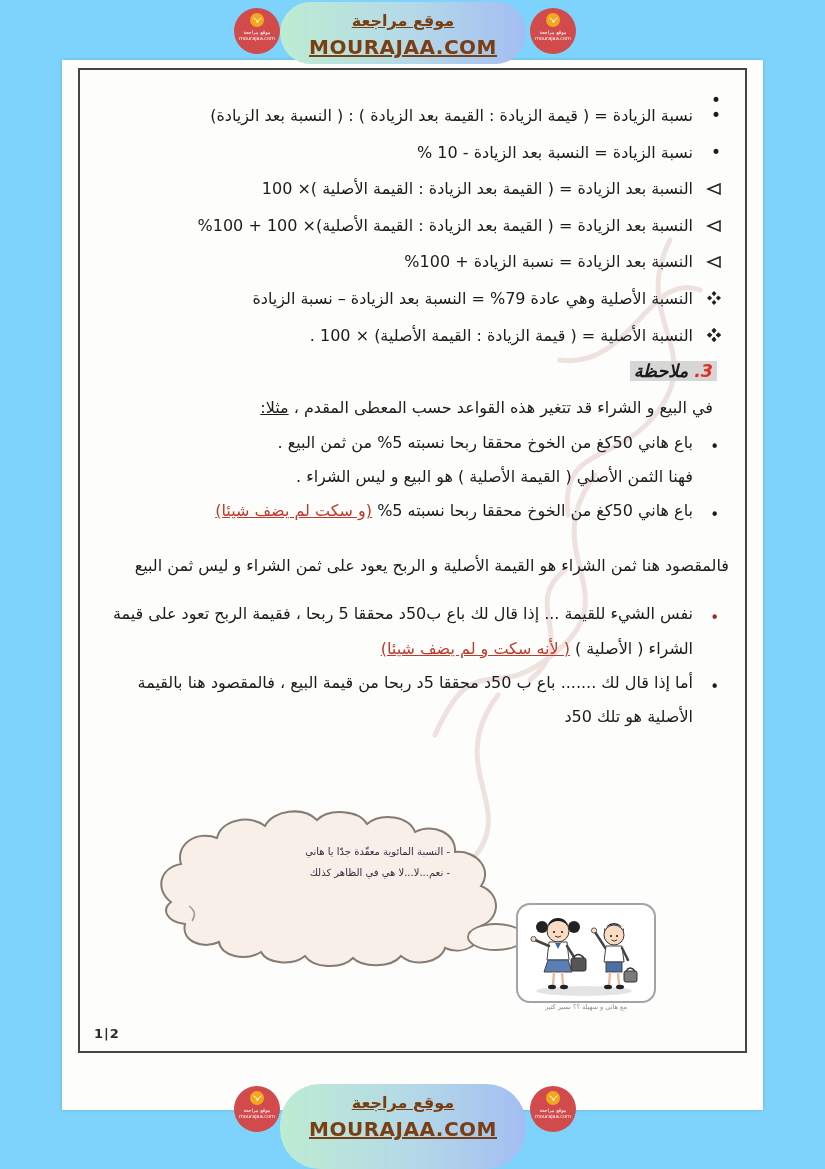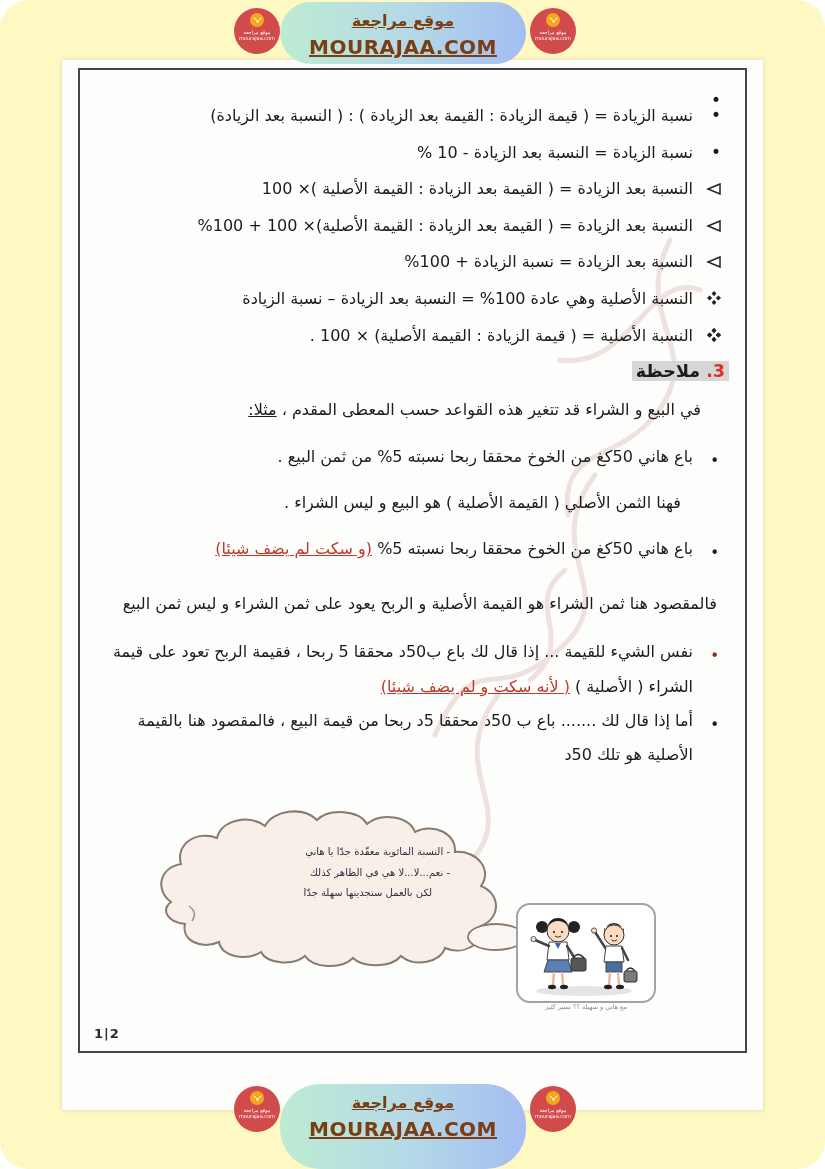--- a/index.html
+++ b/index.html
@@ -1,20 +1,19 @@
 <!DOCTYPE html>
 <html lang="ar"><head>
 <meta charset="utf-8">
 <style>
   html,body{margin:0;padding:0;}
   .screen{
     position:relative;width:825px;height:1169px;overflow:hidden;
-    background:#fef9c3;
+    background:#7dd3fc;
     font-family:"DejaVu Sans",sans-serif;
-    border-radius:28px;
   }
   
   .page-sheet{position:absolute;left:62px;top:60px;width:701px;height:1050px;background:#fdfdfc;box-shadow:0 0 4px rgba(0,0,0,.15);}
   
   .brand-pill{
     position:absolute;width:246px;border-radius:40px;text-align:center;
     background:linear-gradient(90deg,#bdecd2 0%,#b4d8e8 55%,#a3bdf2 100%);
     padding-top:8px;box-sizing:border-box;
   }
   .brand-pill .ar{font-size:16px;font-weight:bold;color:#7a3e12;text-decoration:underline;line-height:1.4;}
@@ -27,24 +26,24 @@
   .doc-border{
     position:absolute;left:78px;top:68px;width:669px;height:985px;
     border:2px solid #474443;box-sizing:border-box;
     padding:20px 16px 0 22px;direction:rtl;text-align:right;color:#1b1b1b;
   }
   
   .frow{position:relative;padding-right:36px;margin-bottom:15px;font-size:16px;line-height:1.35;}
   .fmark{position:absolute;right:8px;top:1px;}
   .fmark.bullet{font-size:17px;top:-1px;}
   
-  .note-head{font-size:17.5px;font-weight:bold;margin:4px 0 10px;}
+  .note-head{font-size:17.5px;font-weight:bold;margin:4px 12px 10px;font-style:italic;}
   .hl{background:#d6d6d6;padding:0 4px;}
   .red-num{color:#e02f1f;}
-  .para{font-size:16px;line-height:2.15;margin:12px;}
+  .para{font-size:16px;line-height:2.15;margin:0;}
   .ind{padding-right:16px;}
   .ind2{padding-right:36px;}
   .nrow{position:relative;padding-right:36px;font-size:16px;line-height:2.15;}
   .nmark{position:absolute;right:10px;top:5px;font-size:15px;}
   .nmark.red{color:#9c2b21;}
   .red-ul{color:#c0392b;text-decoration:underline;text-align:center;}
   .u{text-decoration:underline;}
   .gap{margin-top:14px;}
   .gap-lg{margin-top:20px;}
   
@@ -147,21 +146,21 @@
 
     <div class="frow">
       <span class="fmark">
         <svg width="14" height="14" viewBox="0 0 14 14" fill="#222">
           <path d="M7 0 L9.4 2.6 L7 5.2 L4.6 2.6 Z"></path>
             <path d="M0 7 L2.6 4.6 L5.2 7 L2.6 9.4 Z"></path>
           <path d="M8.8 7 L11.4 4.6 L14 7 L11.4 9.4 Z"></path>
             <path d="M7 8.8 L9.4 11.4 L7 14 L4.6 11.4 Z"></path>
         </svg>
       </span>
-      <span>النسبة الأصلية وهي عادة 100% = النسبة بعد الزيادة – نسبة الزيادة</span>
+      <span>النسبة الأصلية وهي عادة 79% = النسبة بعد الزيادة – نسبة الزيادة</span>
     </div>
     <div class="frow">
       <span class="fmark">
         <svg width="14" height="14" viewBox="0 0 14 14" fill="#222">
           <path d="M7 0 L9.4 2.6 L7 5.2 L4.6 2.6 Z"></path>
             <path d="M0 7 L2.6 4.6 L5.2 7 L2.6 9.4 Z"></path>
           <path d="M8.8 7 L11.4 4.6 L14 7 L11.4 9.4 Z"></path>
             <path d="M7 8.8 L9.4 11.4 L7 14 L4.6 11.4 Z"></path>
         </svg>
       </span>
@@ -221,21 +220,20 @@
              C 140 4, 170 0, 184 14 C 196 2, 226 4, 234 18 C 248 6, 276 10, 282 26
              C 300 16, 324 28, 322 46 C 344 44, 360 64, 348 80 C 368 88, 368 112, 348 120
              C 352 138, 330 150, 312 142 C 308 156, 282 162, 268 150 C 258 162, 230 162, 220 152
              C 208 164, 180 162, 172 150 C 160 160, 134 158, 128 146 C 112 156, 88 150, 86 136
              C 68 144, 48 134, 52 118 C 34 116, 28 104, 38 96 Z" fill="#f7efe8" stroke="#857b70" stroke-width="2"></path>
     <path d="M56 100 q9 6 3 15" fill="none" stroke="#a79a8d" stroke-width="1.5"></path>
   </svg>
   <div class="cloud-text">
     <div><span>-</span>  <span>النسبة المائوية معقّدة جدّا يا هاني</span></div>
     <div><span>-</span>  <span>نعم...لا...لا هي في الظاهر كذلك</span></div>
-    <div class="cloud-line3">لكن بالعمل ستجدينها سهلة جدّا</div>
   </div>
   <svg class="tail-svg" width="110" height="58" viewBox="0 0 110 58">
     <ellipse cx="34" cy="17" rx="28" ry="13" fill="#fbf6f1" stroke="#857b70" stroke-width="1.8"></ellipse>
     <ellipse cx="72" cy="36" rx="16" ry="8" fill="#fbf6f1" stroke="#857b70" stroke-width="1.6"></ellipse>
     <ellipse cx="95" cy="48" rx="9" ry="5" fill="#fbf6f1" stroke="#857b70" stroke-width="1.4"></ellipse>
   </svg>
 
   <div class="kids-box">
     <svg width="136" height="96" viewBox="0 0 136 96">
       <ellipse cx="66" cy="86" rx="48" ry="5" fill="#e4e4e4"></ellipse>

